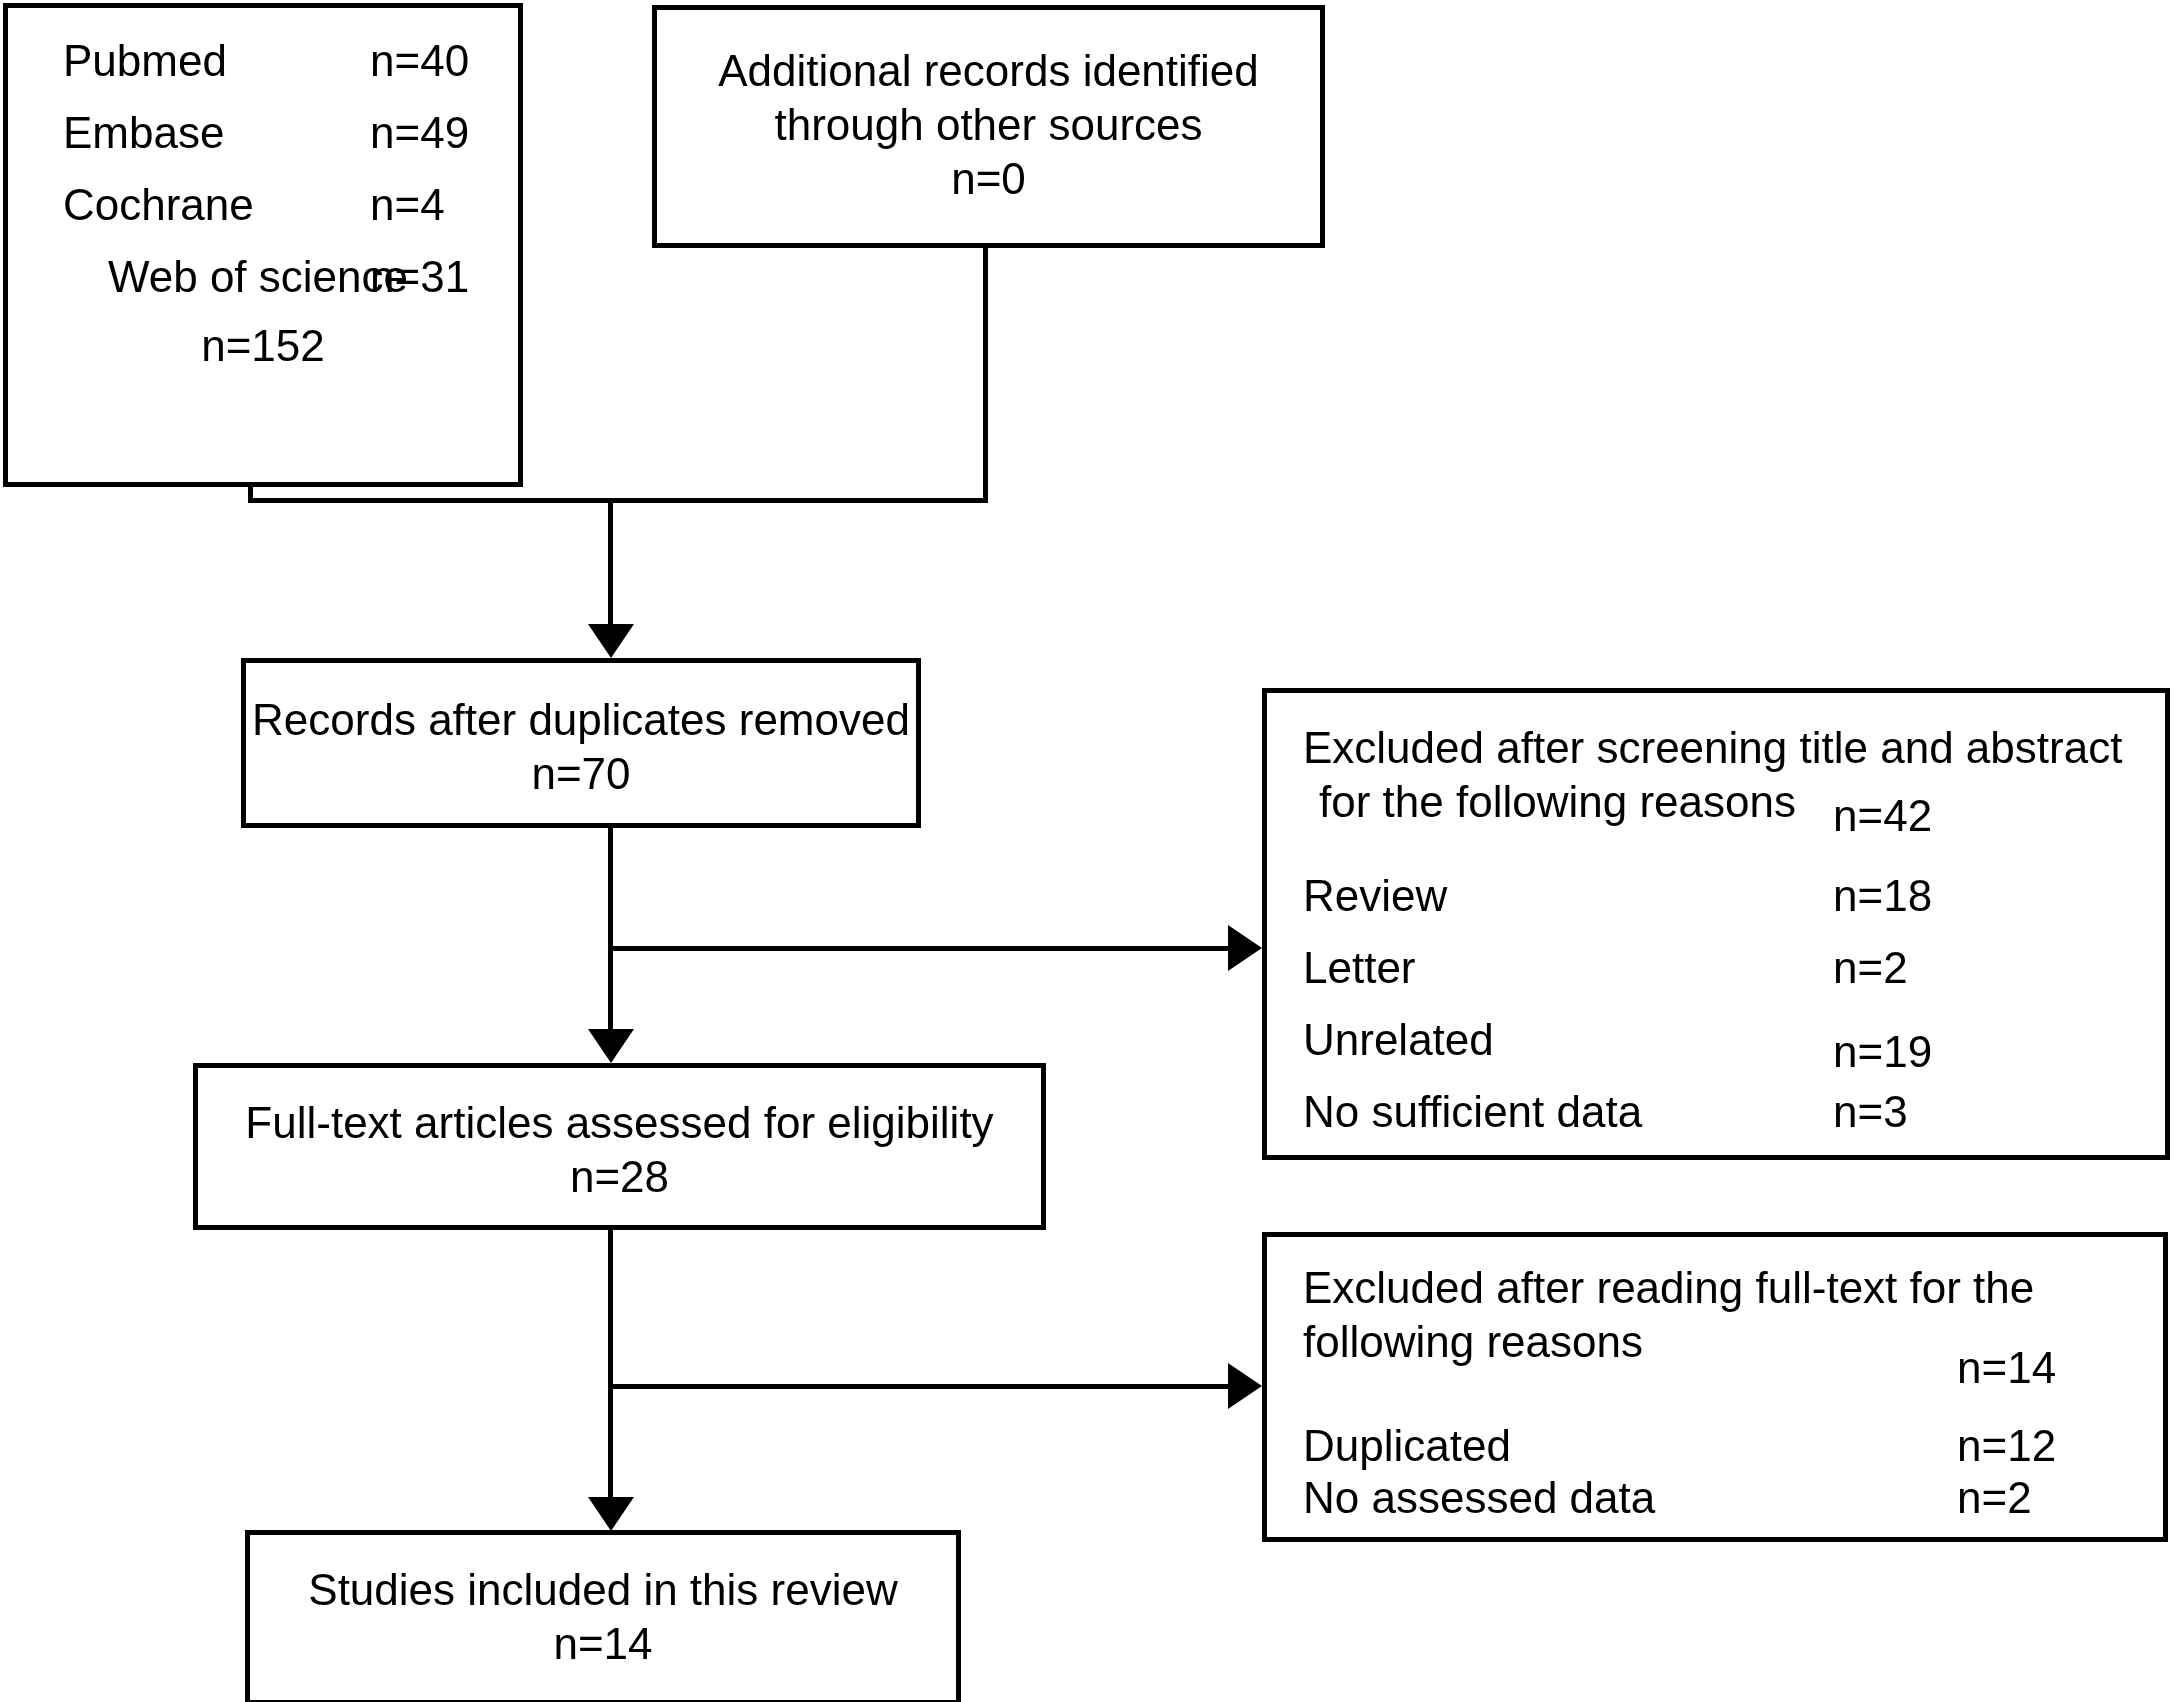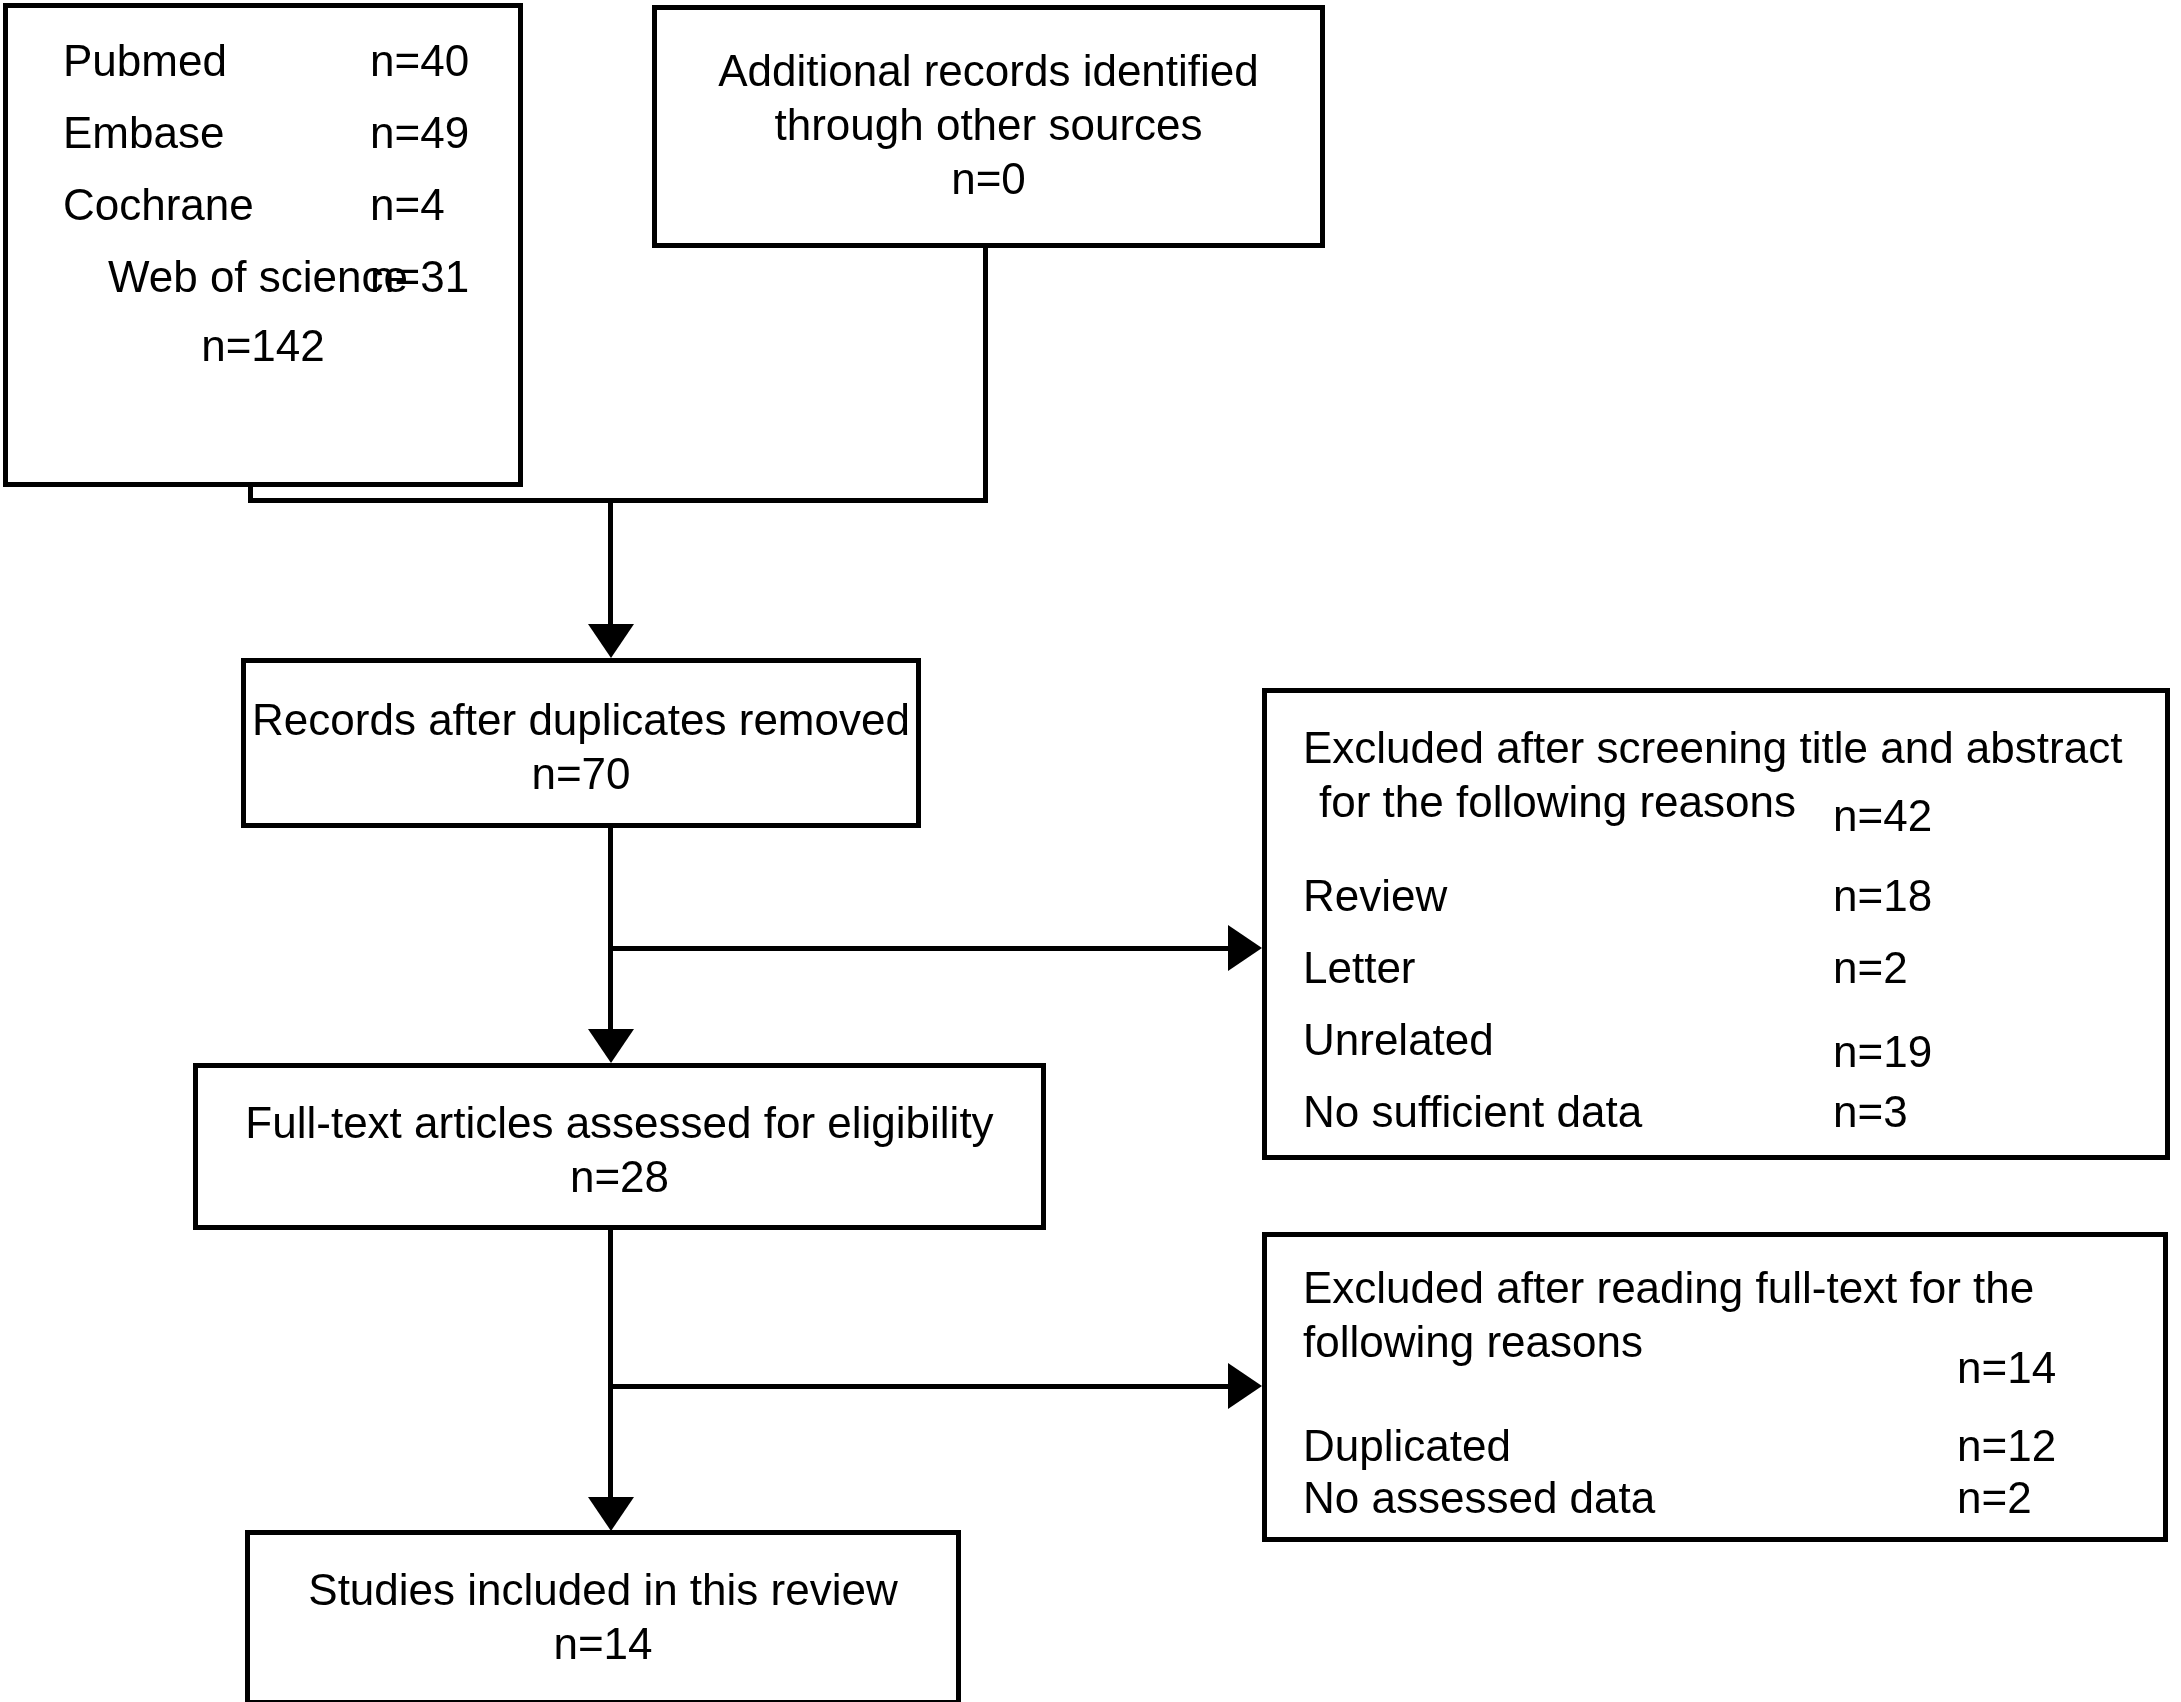--- a/index.html
+++ b/index.html
@@ -83,21 +83,21 @@
 
     <span class="rowline" style="left:55px; top:102px;">Embase</span>
     <span class="rowline" style="left:362px; top:102px;">n=49</span>
 
     <span class="rowline" style="left:55px; top:174px;">Cochrane</span>
     <span class="rowline" style="left:362px; top:174px;">n=4</span>
 
     <span class="rowline" style="left:55px; top:246px;margin-left:45px;">Web of science</span>
     <span class="rowline" style="left:362px; top:246px;">n=31</span>
 
-    <span class="centerline" style="top:315px;">n=142</span>
+    <span class="centerline" style="top:315px;">n=152</span>
   </div>
 
   <div class="box" style="left:652px; top:5px; width:673px; height:243px;">
     <span class="centerline" style="top:92px;">through other sources</span>
     <span class="centerline" style="top:38px;">Additional records identified</span>
     <span class="centerline" style="top:146px;">n=0</span>
   </div>
 
   <div class="vline" style="left:248px; top:383px; height:120px;"></div>
   <div class="vline" style="left:983px; top:248px; height:255px;"></div>

